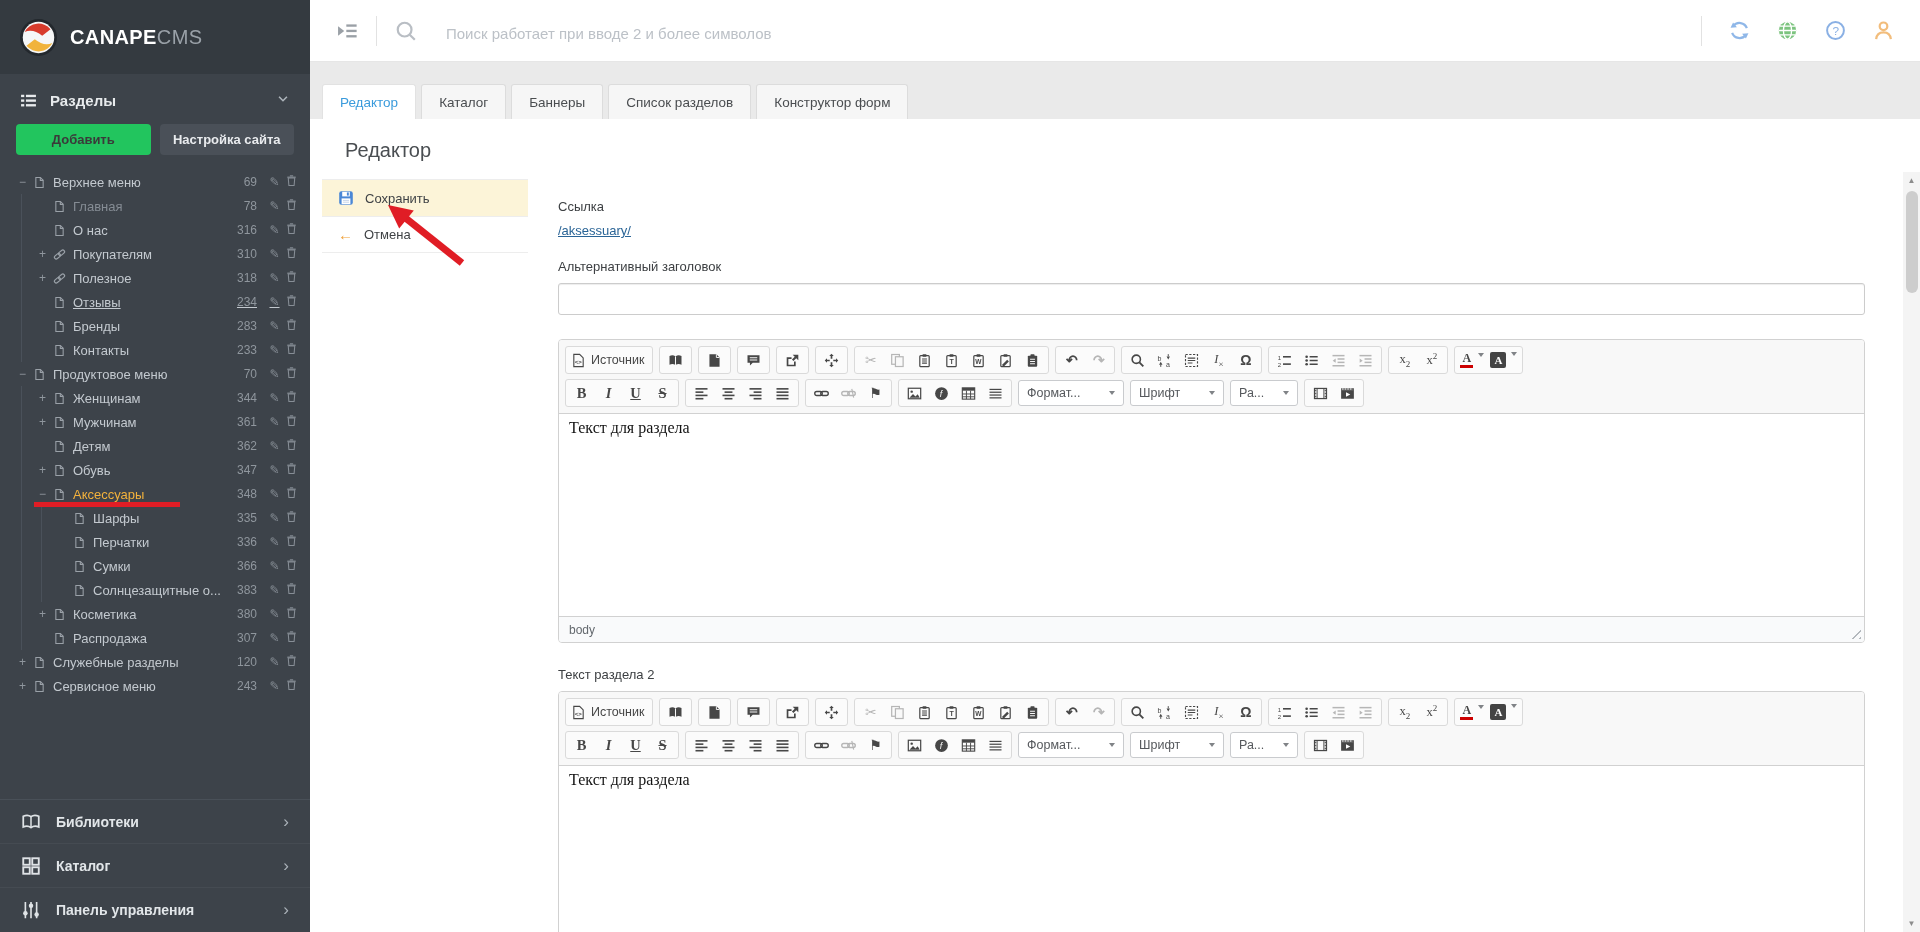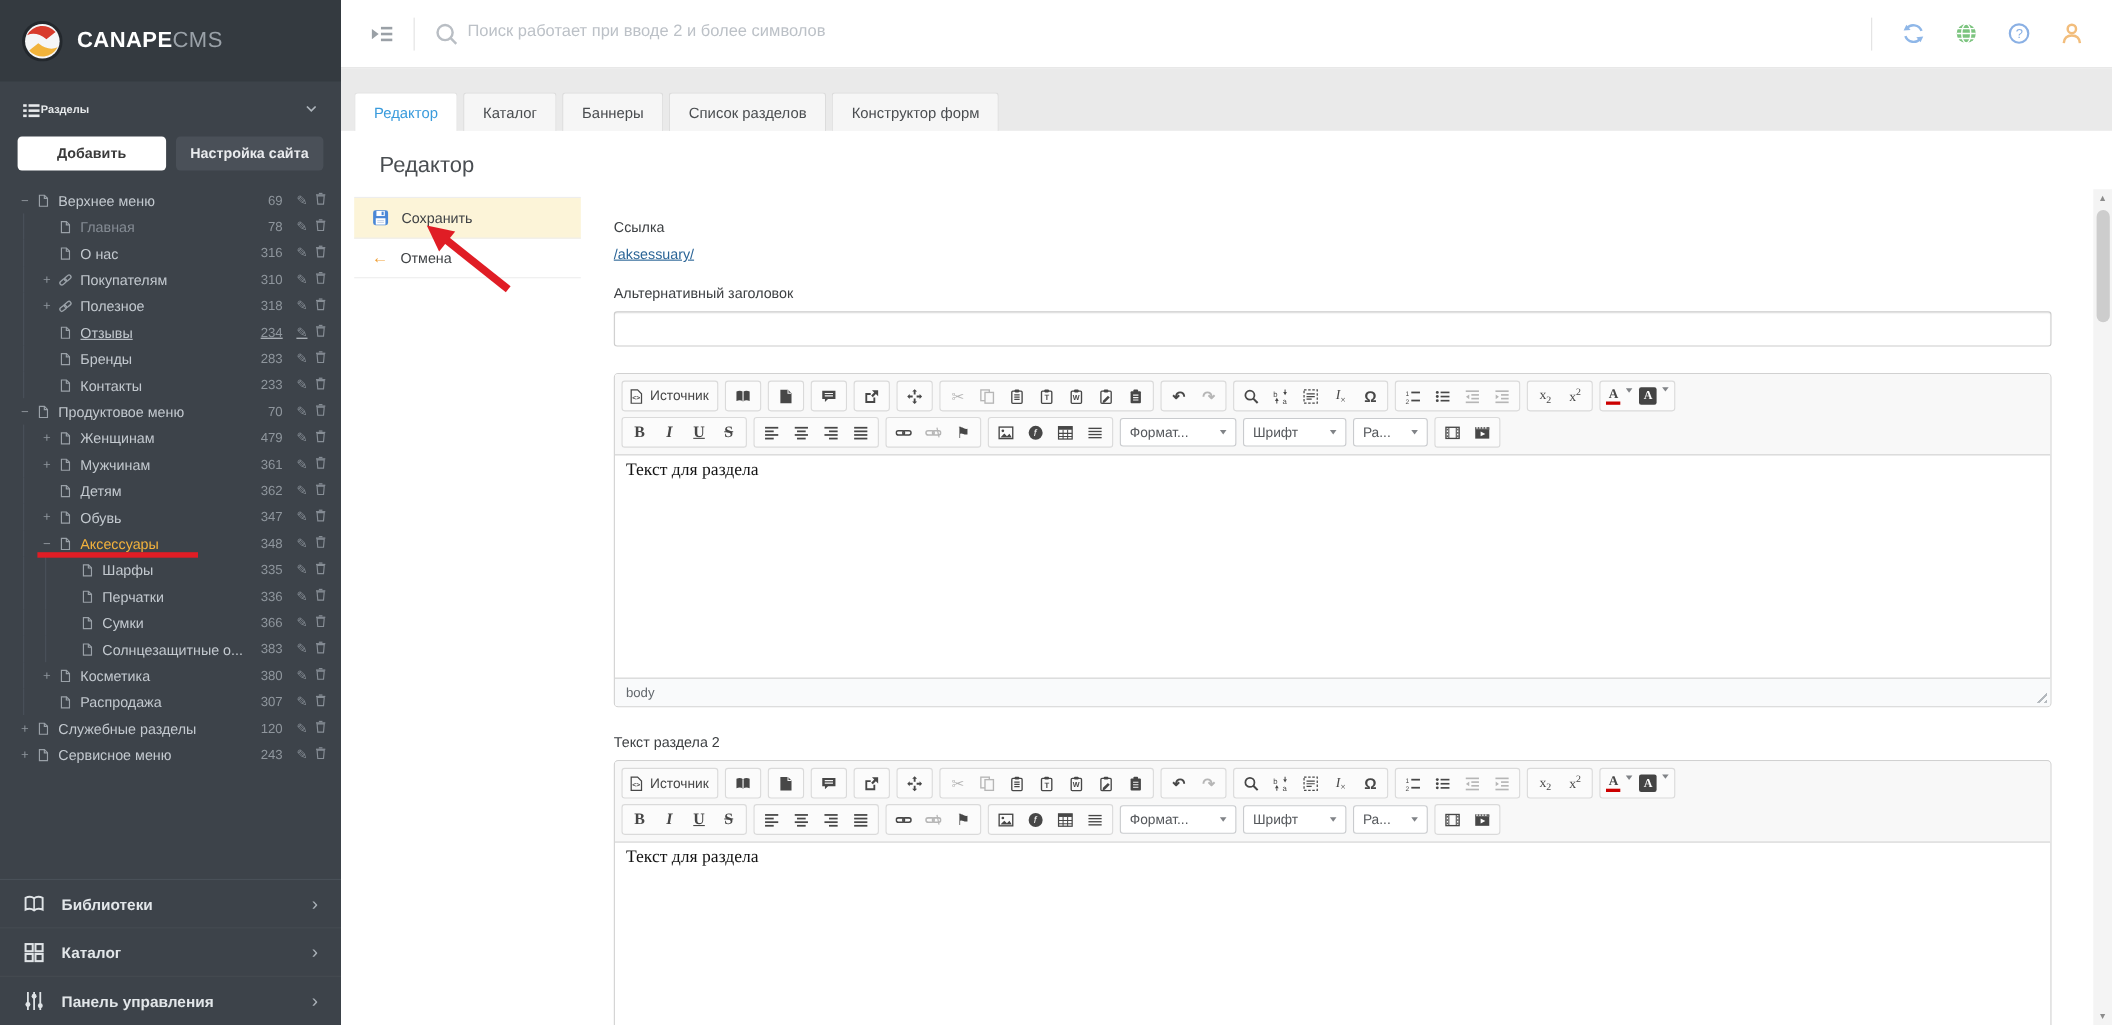--- a/index.html
+++ b/index.html
@@ -6,25 +6,25 @@
   html,body { width:1920px; height:932px; overflow:hidden; }
   body { font-family:"Liberation Sans", sans-serif; position:relative; background:#fff; font-size:13px; }
 
   .app { display:flex; height:100%; }
 
   
   .sidebar { width:310px; flex-shrink:0; background:#3d434a; color:#c3c9cf; position:relative; overflow:hidden; }
   .logo-row { height:74px; background:#343a40; display:flex; align-items:center; padding:0 20px; gap:13px; }
   .brand { font-size:20px; font-weight:bold; color:#fff; letter-spacing:.4px; }
   .brand .lite { color:#9aa1a8; font-weight:normal; }
-  .side-header { display:flex; align-items:center; padding:18px 20px 13px; color:#e7eaec; font-weight:bold; font-size:10px; }
+  .side-header { display:flex; align-items:flex-start; gap:13px; padding:18px 20px 13px; color:#e7eaec; font-weight:bold; font-size:15px; }
   .side-header .chev { margin-left:auto; color:#aeb5bc; }
   .side-buttons { display:flex; gap:9px; padding:2px 16px 15px; }
   .side-buttons .sbtn { flex:1; border:none; border-radius:4px; font-family:inherit; font-size:13px; font-weight:bold; padding:8px 4px; text-align:center; cursor:pointer; }
-  .btn-add { background:#ffffff; color:#3a3a3a; }
+  .btn-add { background:#22c55e; color:#3a3a3a; }
   .btn-settings { background:#4a5058; color:#e9ebee; }
 
   .tree { font-size:13px; }
   .tree-row { position:relative; height:24px; display:flex; align-items:center; padding-right:10px; cursor:pointer; }
   .tree-row .guide { position:absolute; top:0; bottom:0; width:1px; background:#4a515a; }
   .tr-toggle { width:13px; text-align:center; color:#8f969d; font-size:12px; flex-shrink:0; }
   .tr-ic { width:17px; display:flex; justify-content:center; color:#9aa1a8; flex-shrink:0; margin:0 5px 0 2px; }
   .tr-label { flex:1; white-space:nowrap; overflow:hidden; text-overflow:ellipsis; color:#c3c9cf; }
   .tree-row.muted .tr-label { color:#858c94; }
   .tree-row.active .tr-label { color:#f3b23c; }
@@ -34,21 +34,21 @@
   .bottom-nav { position:absolute; left:0; right:0; bottom:0; border-top:1px solid #495058; }
   .bn-row { height:44px; display:flex; align-items:center; gap:15px; padding:0 21px; border-bottom:1px solid #454b52; font-weight:bold; color:#e2e6e9; font-size:14px; cursor:pointer; }
   .bn-row:last-child { border-bottom:none; }
   .bn-ic { display:flex; color:#dfe3e6; }
   .bn-chev { margin-left:auto; color:#aab1b8; font-size:17px; font-weight:normal; }
 
   
   .main { flex:1; min-width:0; position:relative; background:#fff; }
   .topbar { height:62px; background:#fff; border-bottom:1px solid #e6e6e6; display:flex; align-items:center; padding:0 26px; gap:18px; }
   .tb-sep { width:1px; height:30px; background:#e2e2e2; flex-shrink:0; }
-  .search { display:flex; align-items:flex-start; gap:8px; flex:1; }
+  .search { display:flex; align-items:flex-end; gap:29px; flex:1; }
   .search input { border:none; outline:none; font-family:inherit; font-size:15px; color:#555; width:640px; background:transparent; }
   .search input::placeholder { color:#bcc1c7; }
   .top-icons { display:flex; align-items:center; gap:27px; margin-left:auto; }
   .top-icons > span { display:flex; cursor:pointer; }
 
   .tabstrip { background:#eaeaea; height:57px; padding:0 0 0 12px; display:flex; align-items:flex-end; }
   .tab { font-size:13.5px; padding:10px 17px 9px; background:#f6f6f6; border:1px solid #dcdcdc; border-bottom:none; border-radius:3px 3px 0 0; margin-right:5px; color:#4a4d50; cursor:pointer; }
   .tab.active { background:#fff; color:#3a9bdc; border-color:#e2e2e2; }
 
   .panel { background:#fff; }
@@ -312,21 +312,21 @@
         <div class="tree-row" style="padding-left: 36px;">
           <i class="guide" style="left: 21px;"></i>
           <span class="tr-toggle">+</span>
           <span class="tr-ic">
             <svg width="13" height="13" viewBox="0 0 16 16">
               <path d="M3.5 1.8h5.6l3.4 3.4v9h-9z" stroke="currentColor" fill="none" stroke-width="1.3"></path>
               <path d="M9 1.8v3.6h3.6" stroke="currentColor" fill="none" stroke-width="1.3"></path>
             </svg>
           </span>
           <span class="tr-label">Женщинам</span>
-          <span class="tr-count">479</span>
+          <span class="tr-count">344</span>
           <span class="tr-act"><span class="gly">✎</span></span>
           <span class="tr-act"><svg width="13" height="13" viewBox="0 0 16 16">
               <path d="M4 5h8l-.8 9.2H4.8z" stroke="currentColor" fill="none" stroke-width="1.3"></path>
               <rect x="2.8" y="3.2" width="10.4" height="1.4" fill="currentColor"></rect>
               <rect x="6" y="1.6" width="4" height="1.4" fill="currentColor"></rect>
             </svg></span>
         </div>
         <div class="tree-row" style="padding-left: 36px;">
           <i class="guide" style="left: 21px;"></i>
           <span class="tr-toggle">+</span>

